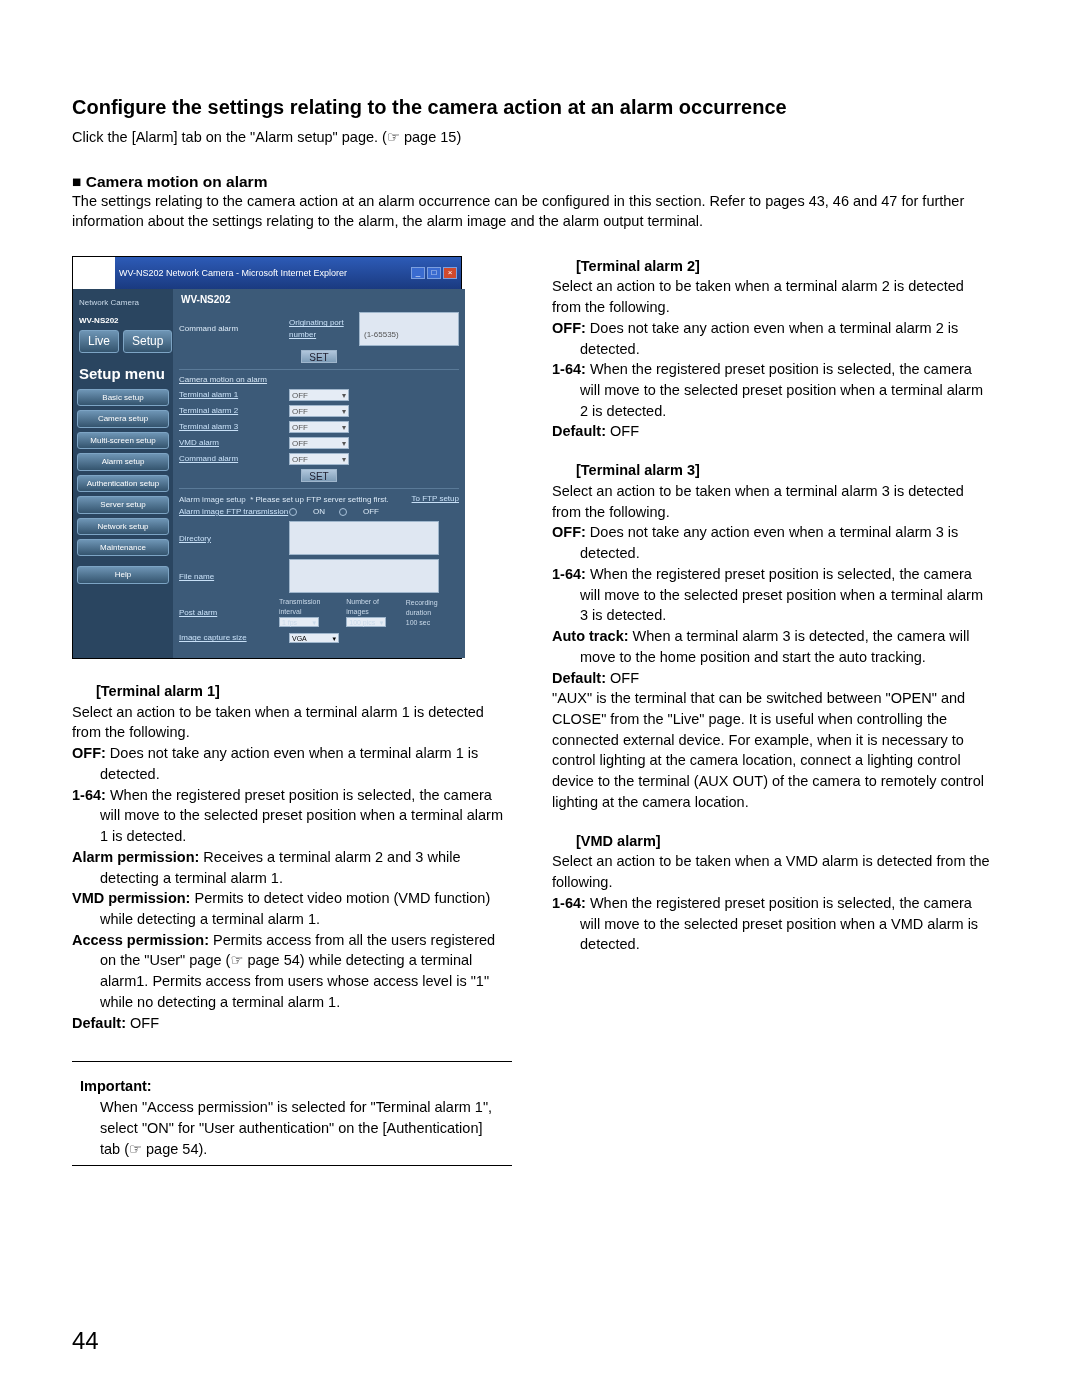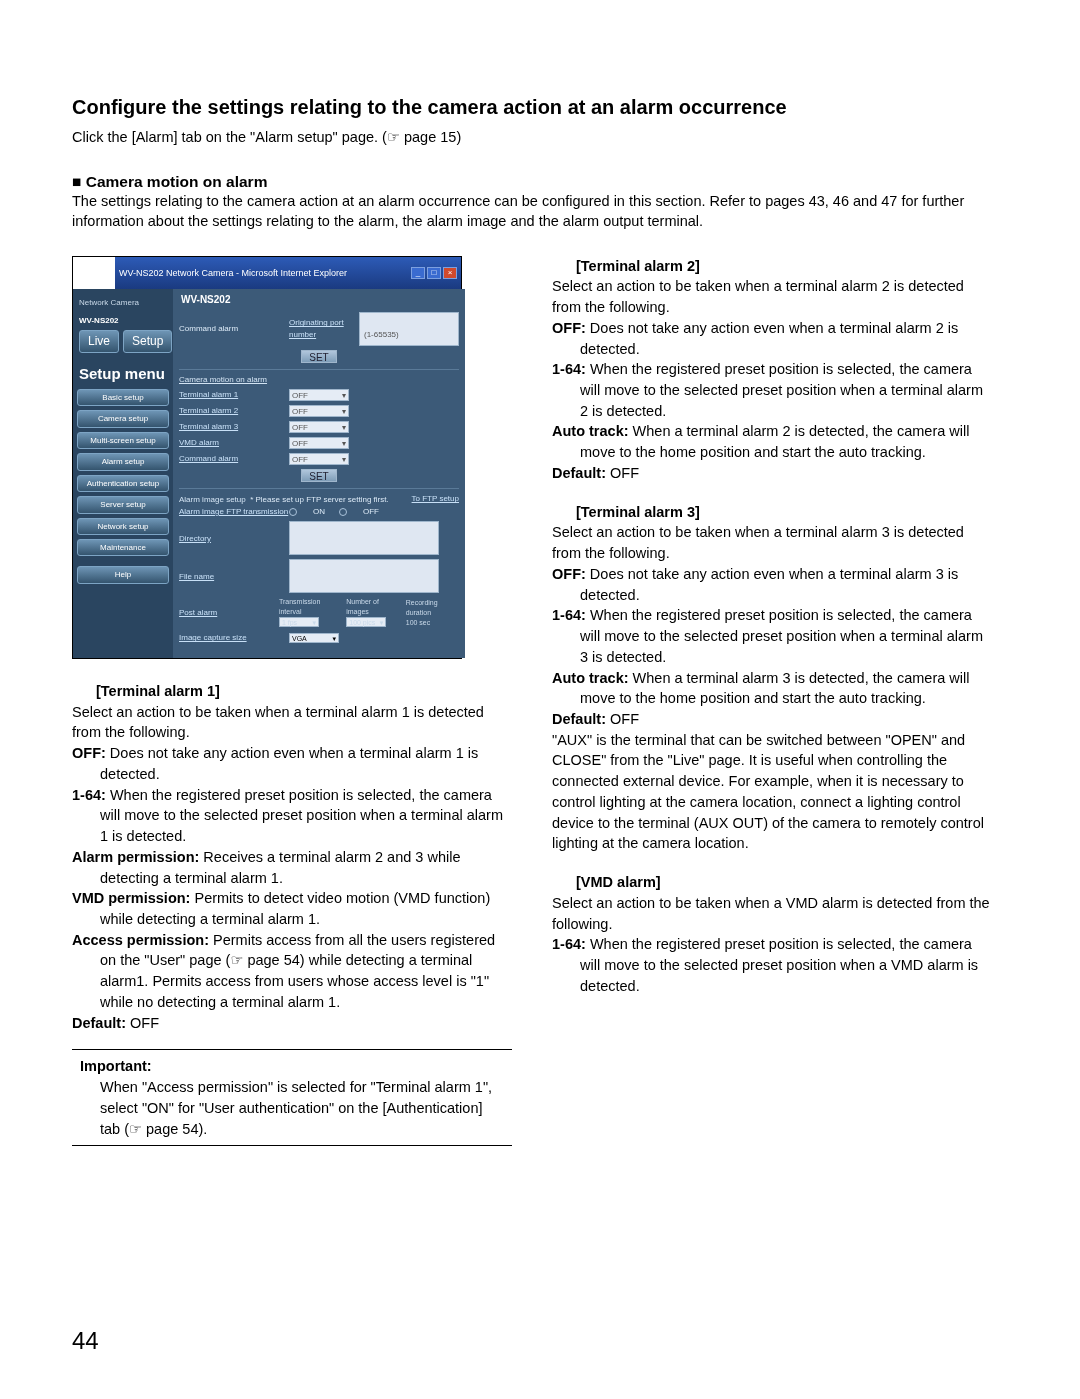--- a/index.html
+++ b/index.html
@@ -36,22 +36,22 @@
   }
   .col { width: 440px; font-size: 14.5px; line-height: 1.43; }
   .col .block-title { font-weight: bold; margin-top: 4px; padding-left: 24px; }
   .col p { margin-bottom: 0; }
   .option { padding-left: 28px; text-indent: -28px; }
   .option .opt-label { font-weight: bold; }
   .default-line .d-label { font-weight: bold; }
   .important-box {
     border-top: 1.2px solid #000;
     border-bottom: 1.2px solid #000;
-    margin-top: 16px;
-    padding: 6px 0 6px 0;
+    margin-top: 28px;
+    padding: 14px 0 6px 0;
   }
   .important-box .imp-title { font-weight: bold; margin-left: 8px; }
   .important-box .imp-body { padding: 0 8px 0 28px; }
   .screenshot {
     width: 390px;
     border: 1px solid #000;
     margin-top: 4px;
     margin-bottom: 22px;
     font-size: 9px;
   }
@@ -303,21 +303,20 @@
       <p class="imp-title">Important:</p>
       <p class="imp-body">When "Access permission" is selected for "Terminal alarm 1", select "ON" for "User authentication" on the [Authentication] tab (☞ page 54).</p>
     </div>
   </div>
 
   <div class="col">
     <p class="block-title">[Terminal alarm 2]</p>
     <p>Select an action to be taken when a terminal alarm 2 is detected from the following.</p>
     <p class="option"><span class="opt-label">OFF:</span><span> Does not take any action even when a terminal alarm 2 is detected.</span></p>
     <p class="option"><span class="opt-label">1-64:</span><span> When the registered preset position is selected, the camera will move to the selected preset position when a terminal alarm 2 is detected.</span></p>
-    <p class="option"><span class="opt-label">Auto track:</span><span> When a terminal alarm 2 is detected, the camera will move to the home position and start the auto tracking.</span></p>
     <p class="default-line"><span class="d-label">Default:</span><span> OFF</span></p>
 
     <div class="spacer-14"></div>
 
     <p class="block-title">[Terminal alarm 3]</p>
     <p>Select an action to be taken when a terminal alarm 3 is detected from the following.</p>
     <p class="option"><span class="opt-label">OFF:</span><span> Does not take any action even when a terminal alarm 3 is detected.</span></p>
     <p class="option"><span class="opt-label">1-64:</span><span> When the registered preset position is selected, the camera will move to the selected preset position when a terminal alarm 3 is detected.</span></p>
     <p class="option"><span class="opt-label">Auto track:</span><span> When a terminal alarm 3 is detected, the camera will move to the home position and start the auto tracking.</span></p>
     <p class="default-line"><span class="d-label">Default:</span><span> OFF</span></p>

